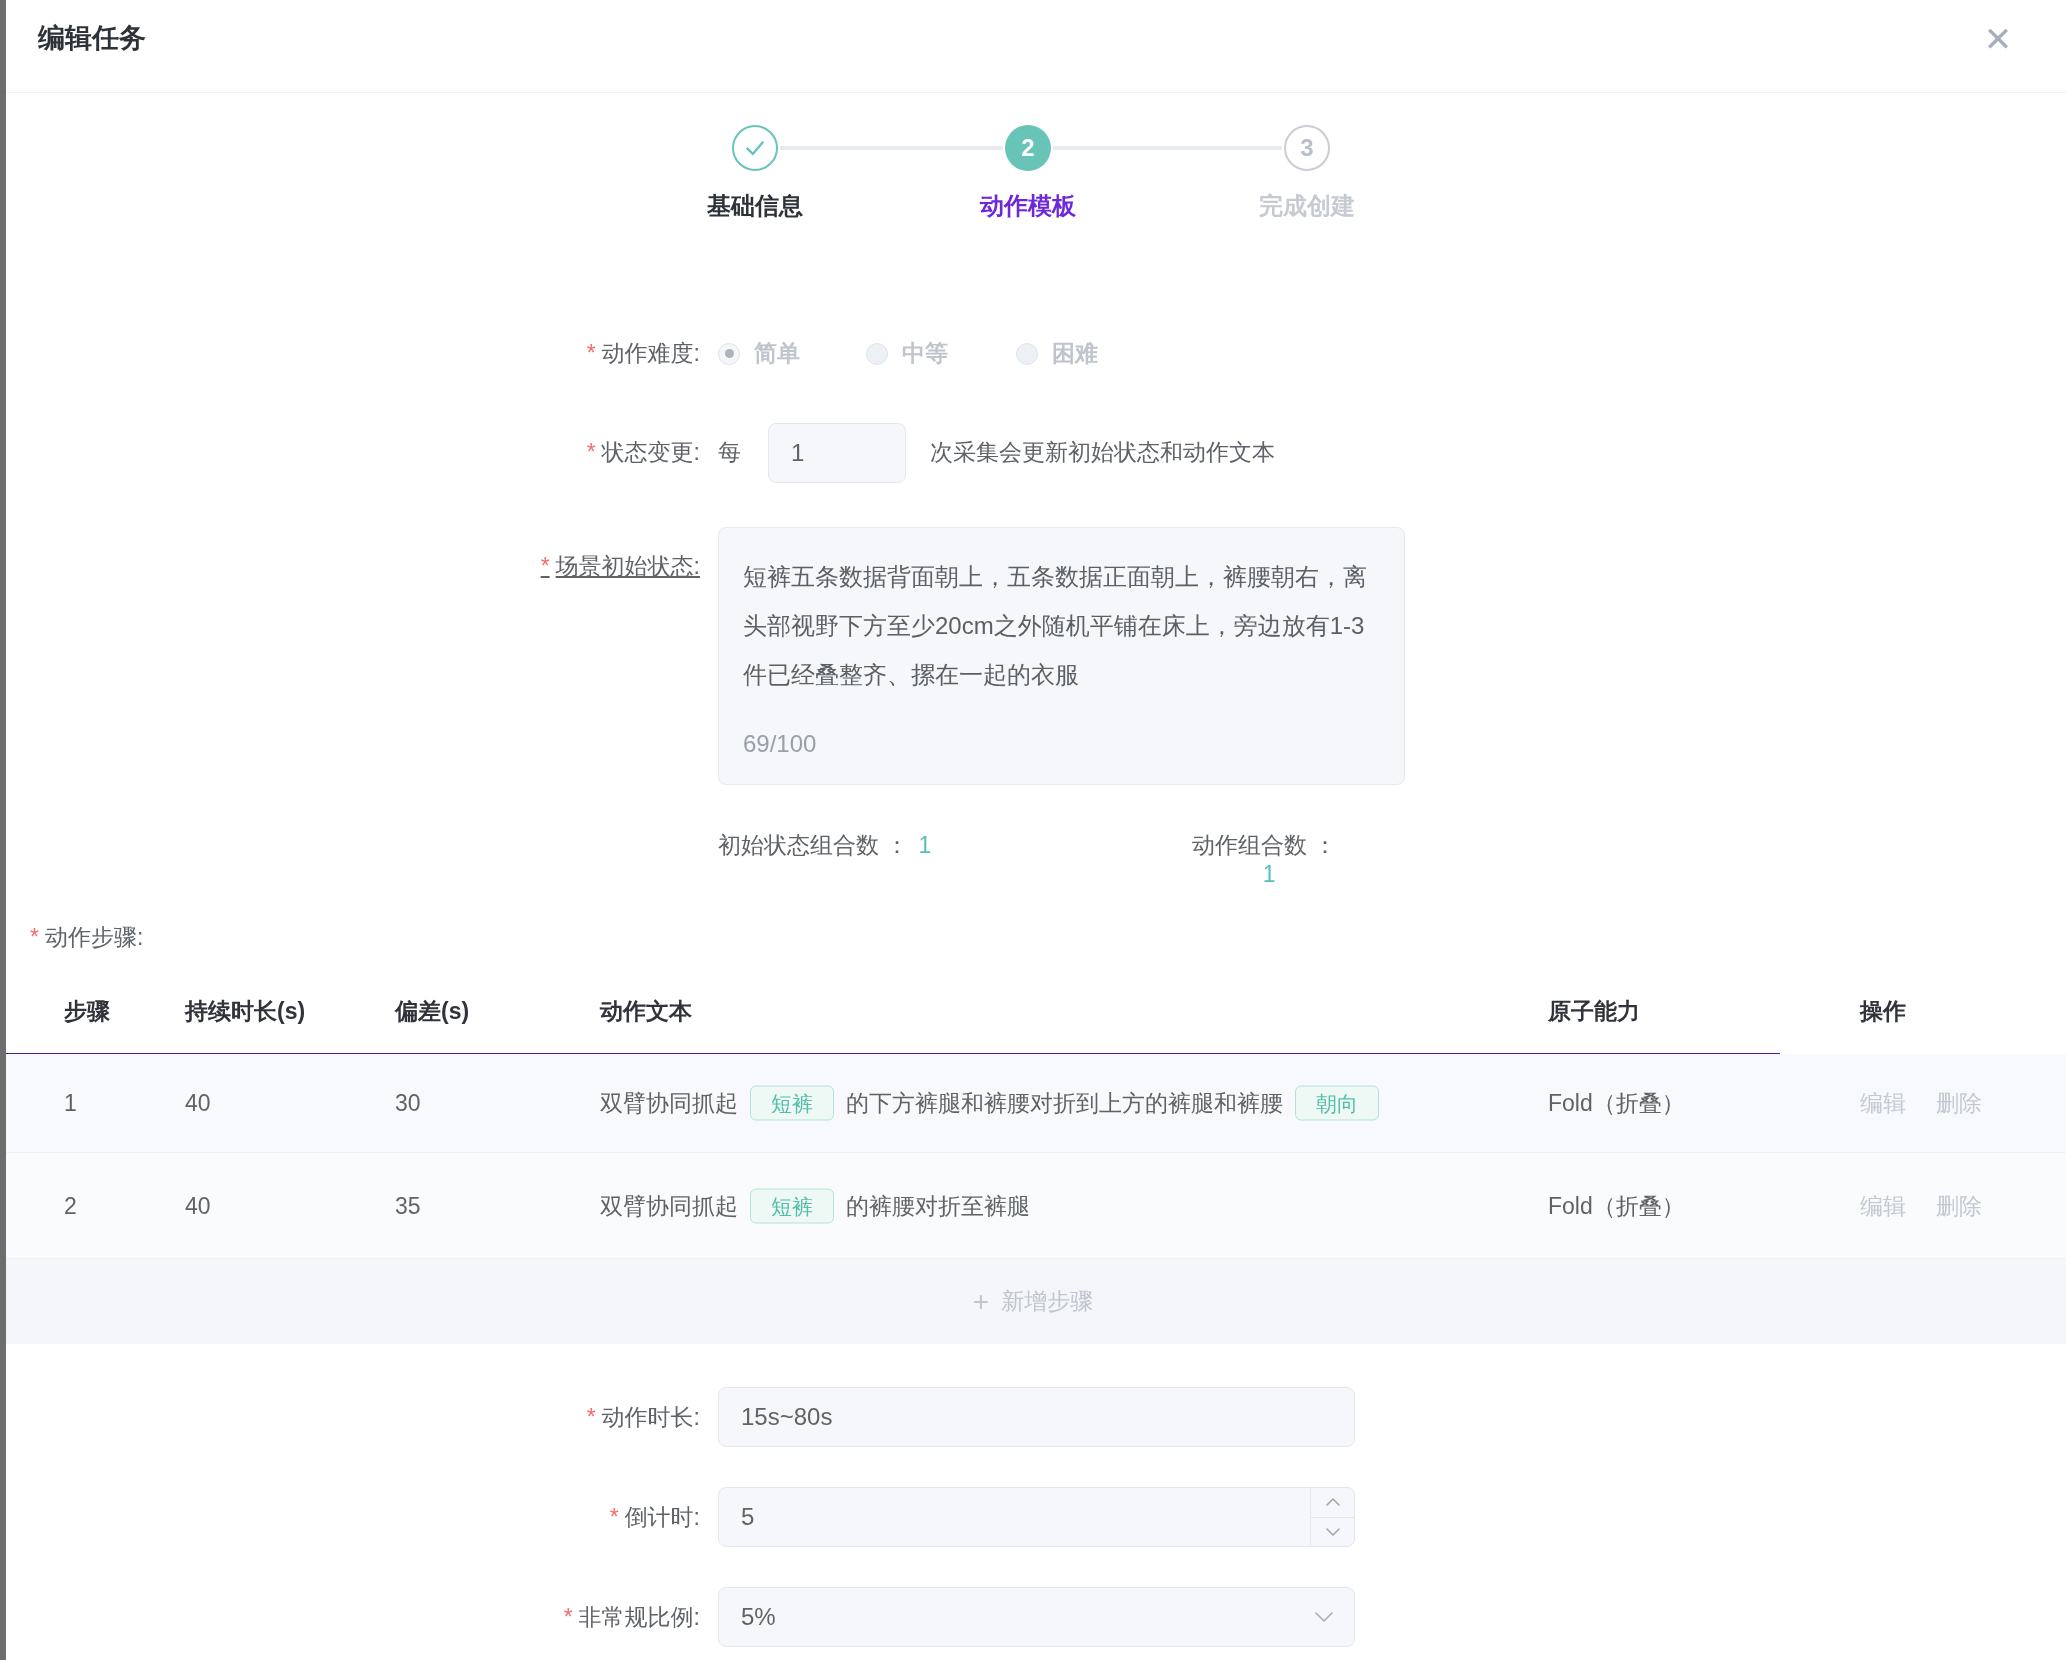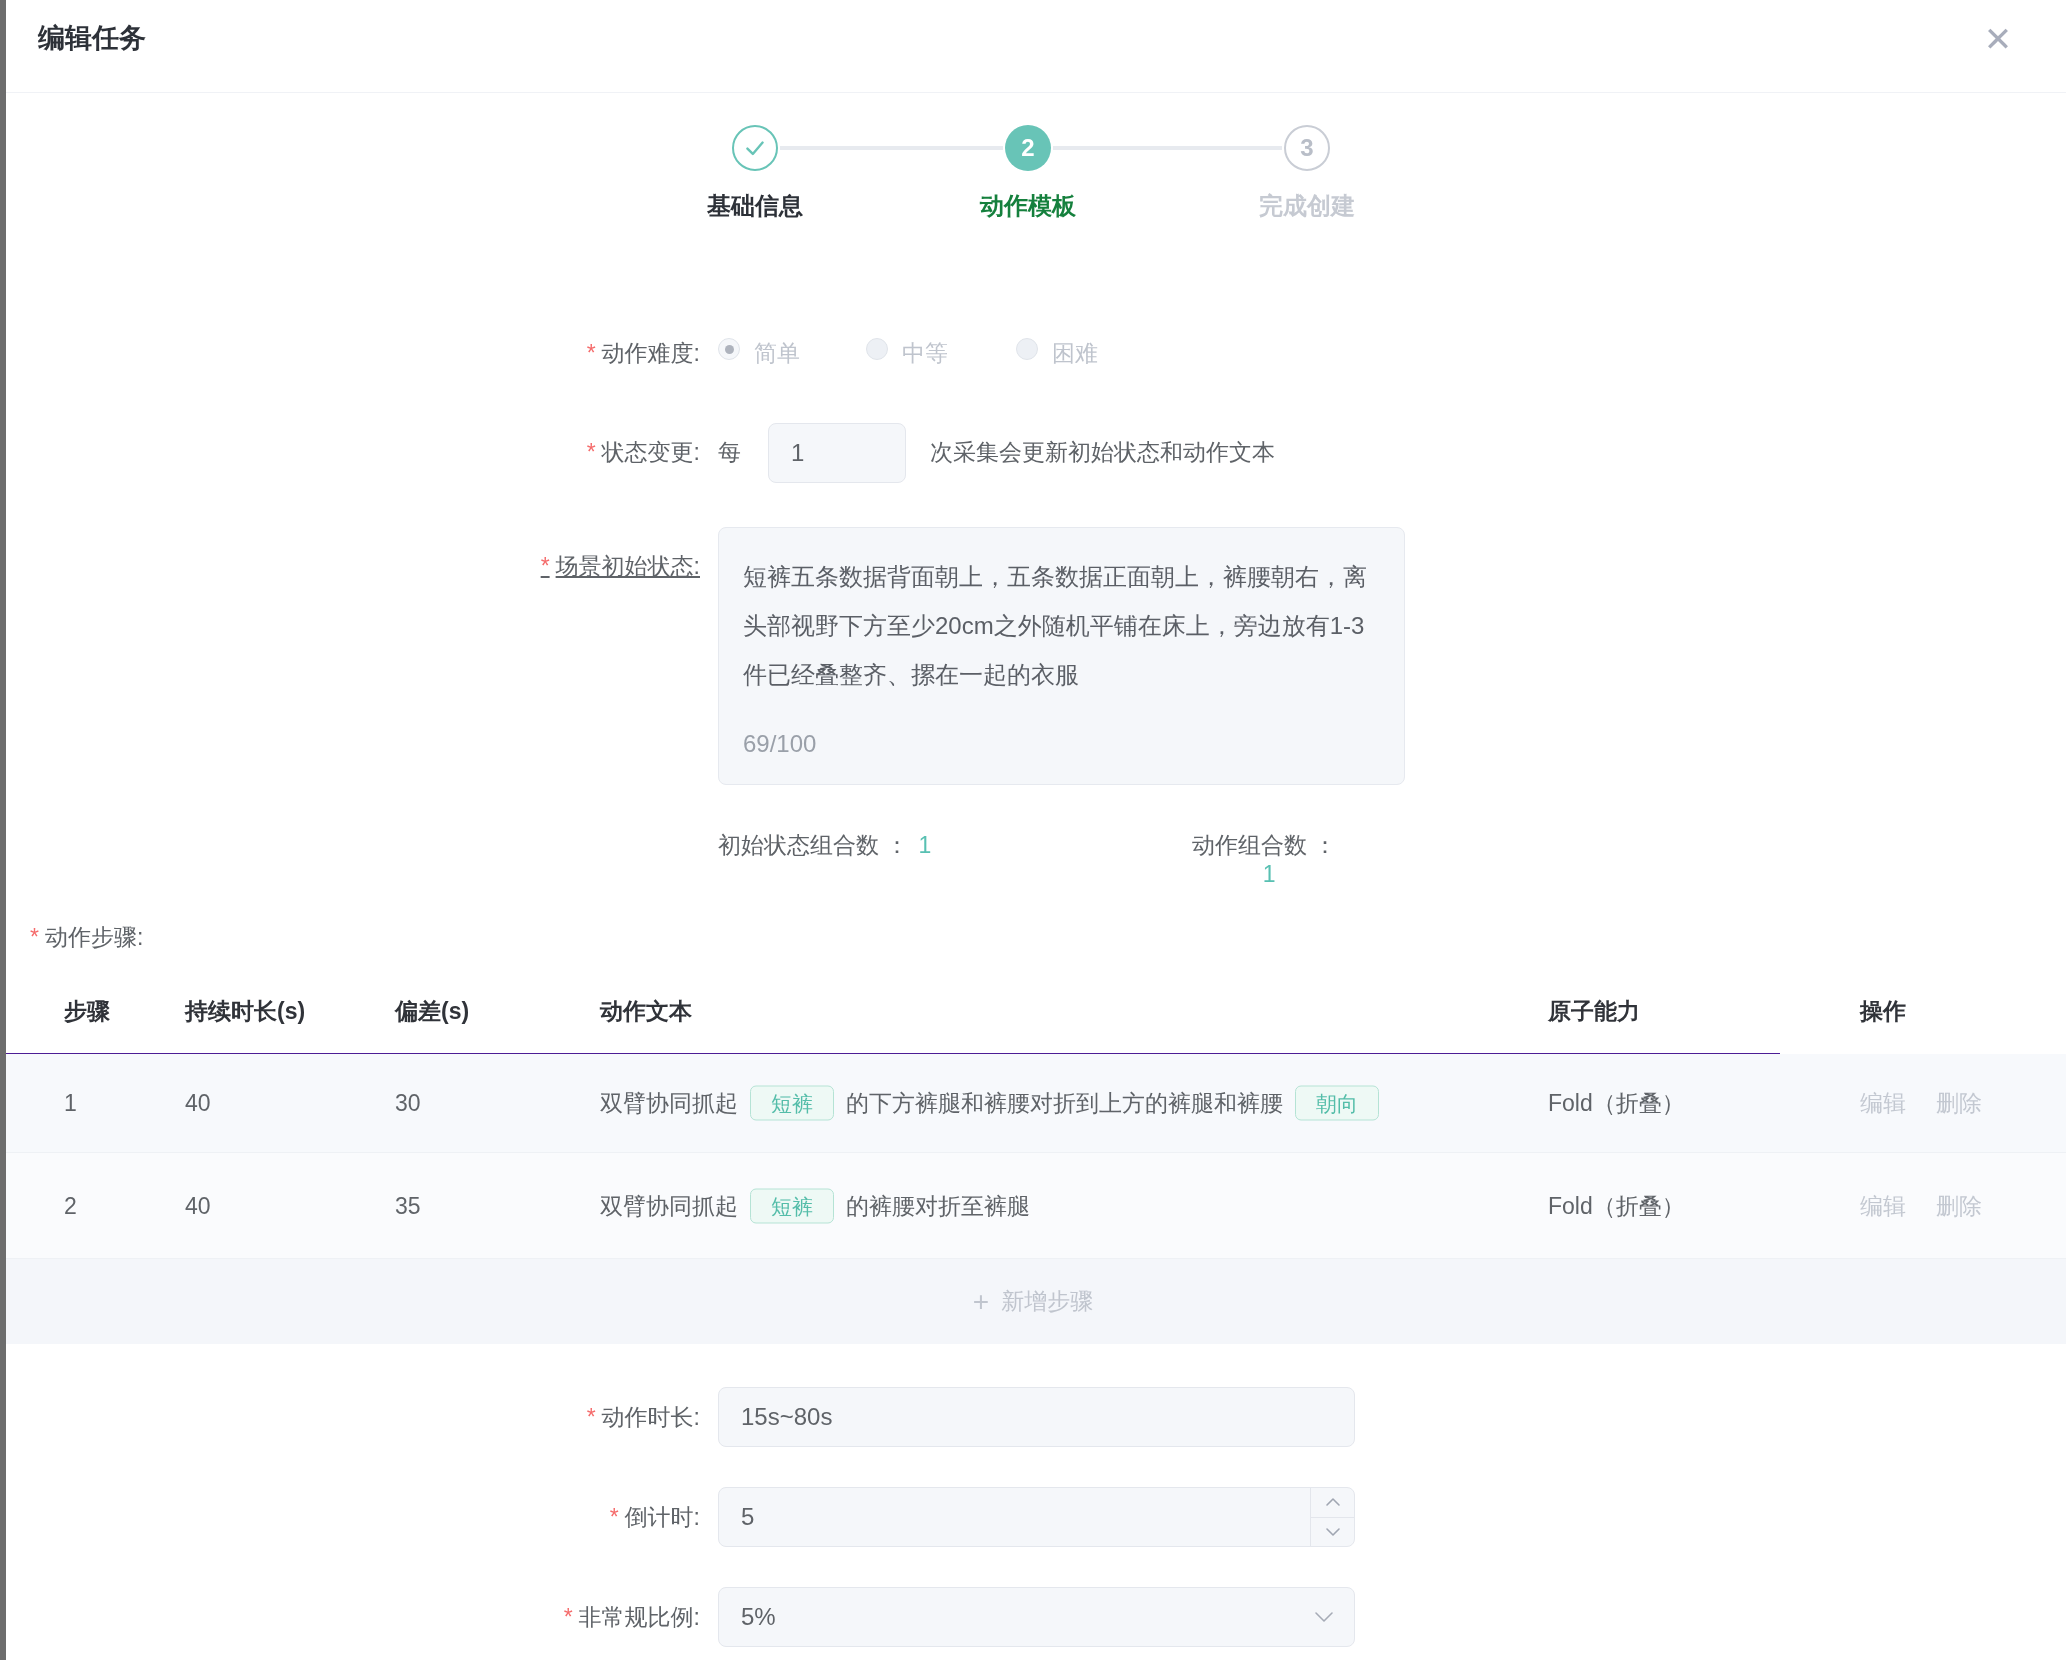--- a/index.html
+++ b/index.html
@@ -18,29 +18,29 @@
   .step-circle { position: absolute; top: 125px; width: 46px; height: 46px; border-radius: 50%;
                  display: flex; align-items: center; justify-content: center; font-size: 24px; font-weight: 700; }
   .step-done   { left: 732px; background: #fff; border: 2px solid #68c4b7; color: #68c4b7; }
   .step-active { left: 1005px; background: #68c4b7; color: #ffffff; }
   .step-pending{ left: 1284px; background: #fff; border: 2px solid #c9cdd5; color: #b9bec8; }
   .step-line { position: absolute; top: 146px; height: 4px; background: #e7eaef; }
   .line1 { left: 780px; width: 223px; }
   .line2 { left: 1053px; width: 229px; }
   .step-label { position: absolute; top: 190px; width: 240px; text-align: center; font-size: 24px; font-weight: 700; }
   .sl1 { left: 635px; color: #2d3138; }
-  .sl2 { left: 908px; color: #15803d; }
+  .sl2 { left: 908px; color: #6d28d9; }
   .sl3 { left: 1187px; color: #c6cad2; }
 
   
   .lbl { position: absolute; width: 310px; left: 390px; text-align: right; font-size: 23px; color: #5f6368; line-height: 30px; white-space: nowrap; }
   .req { color: #f56c6c; margin-right: 6px; font-size: 23px; }
 
   
-  .radio-opt { position: absolute; top: 338px; display: flex; align-items: flex-start; }
+  .radio-opt { position: absolute; top: 338px; display: flex; align-items: center; font-weight: bold; }
   .radio-circle { width: 22px; height: 22px; border-radius: 50%; background: #edf0f5; border: 1px solid #e0e4ea;
                   display: flex; align-items: center; justify-content: center; }
   .radio-circle.sel { background: #f5f7fa; }
   .radio-dot { width: 9px; height: 9px; border-radius: 50%; background: #aeb3bd; }
   .radio-text { margin-left: 14px; font-size: 23px; color: #bfc4cd; }
 
   .plain-text { position: absolute; font-size: 23px; color: #5f6368; line-height: 30px; white-space: nowrap; }
 
   .input-box { position: absolute; background: #f5f7fa; border: 1px solid #e4e7ed; border-radius: 8px;
                font-size: 24px; color: #5f6368; display: flex; align-items: center; padding: 0 22px; }

